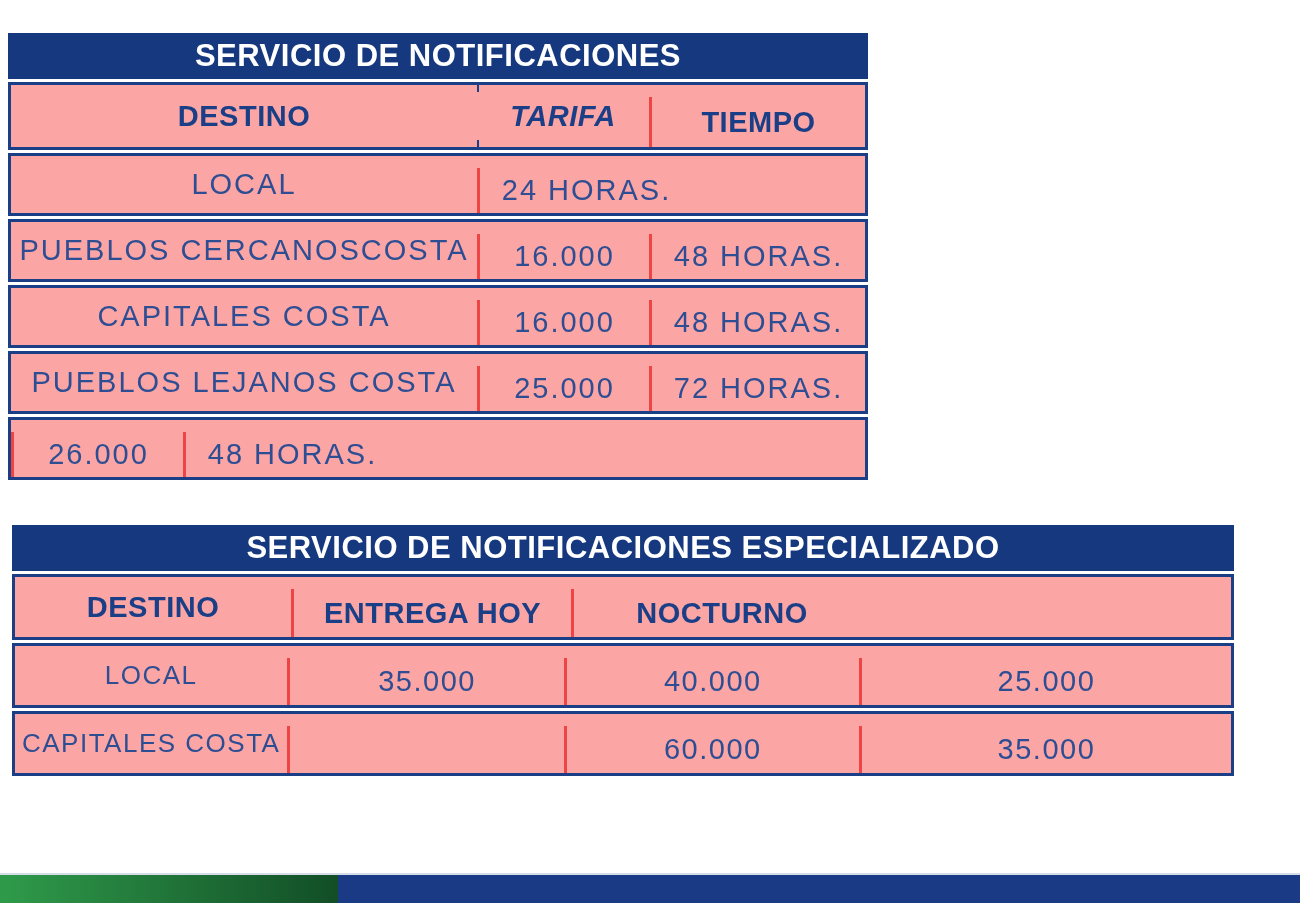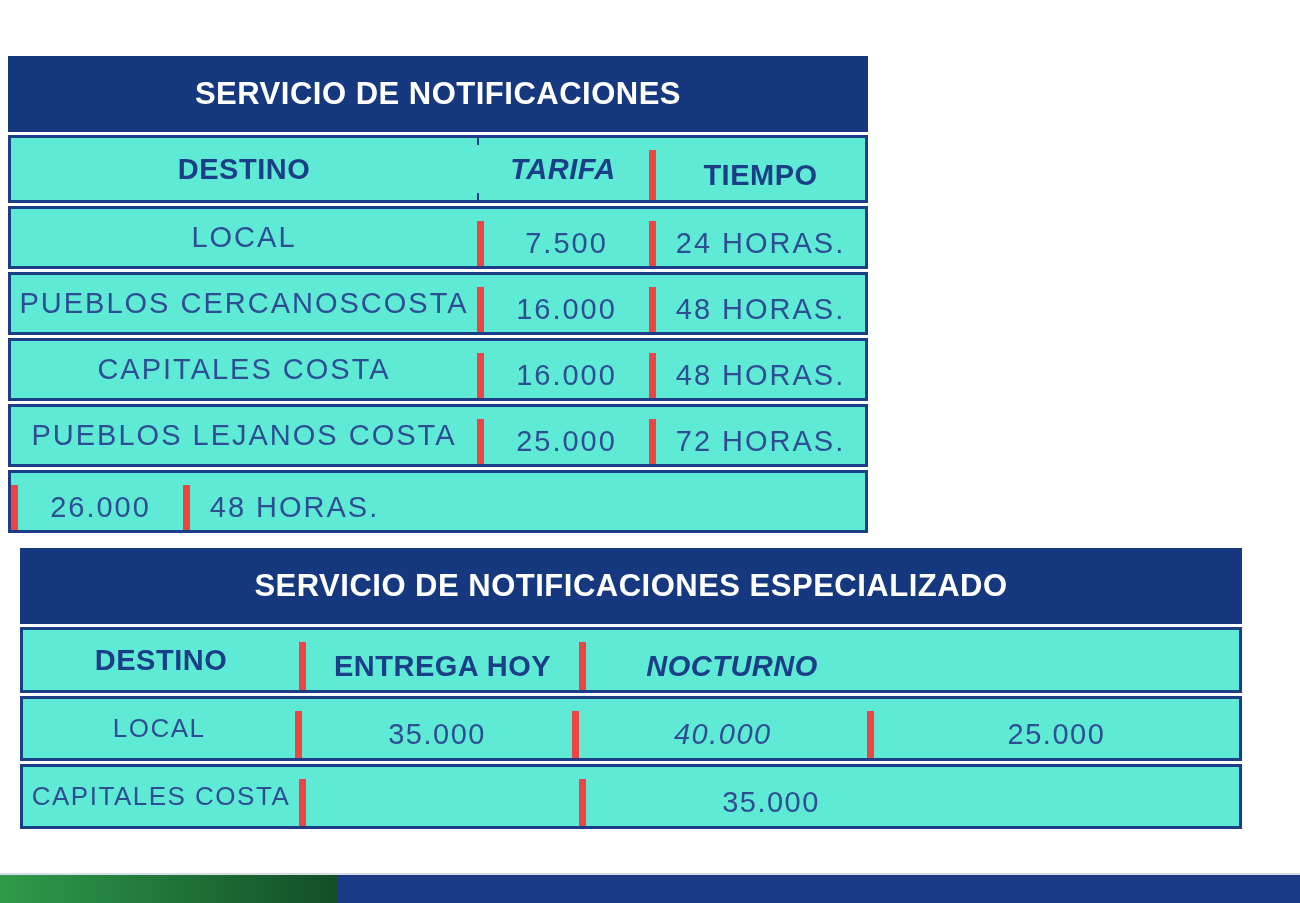--- a/index.html
+++ b/index.html
@@ -7,66 +7,65 @@
     position: relative;
     width: 1300px;
     height: 903px;
     background: #ffffff;
     overflow: hidden;
     font-family: "Liberation Sans", sans-serif;
   }
 
   .price-table { position: absolute; }
   .t1 { left: 8px; top: 33px; width: 860px; }
-  .t2 { left: 20px; top: 525px; width: 1222px; }
+  .t2 { left: 12px; top: 525px; width: 1222px; }
 
   .band {
     background: #15387E;
     color: #ffffff;
     display: flex;
     align-items: center;
     justify-content: center;
     font-weight: bold;
     font-size: 31px;
     letter-spacing: 0.5px;
-    height: 76px;
-    margin-top: 23px;
+    height: 46px;
   }
 
   .trow {
     display: flex;
     border: 3px solid #1B3F87;
     box-sizing: border-box;
-    background: #5eead4;
+    background: #fca5a5;
     margin-top: 3px;
   }
   .t1 .trow.header { height: 68px; }
   .t1 .trow.body   { height: 63px; }
   .t2 .trow.header { height: 66px; }
   .t2 .trow.body   { height: 65px; }
 
   .cell {
     display: flex;
     align-items: center;
     justify-content: center;
     box-sizing: border-box;
     overflow: hidden;
     white-space: nowrap;
   }
-  .cell.divided { border-left: 7px solid #ef4444; margin-top: 12px; }
+  .cell.divided { border-left: 3px solid #ef4444; margin-top: 12px; }
 
   
   .t1 .c1 { width: 466px; }
   .t1 .c2 { width: 172px; }
   .t1 .c3 { width: 216px; }
 
   
   .t2 .c1 { width: 276px; }
   .t2 .c2 { width: 280px; }
-  .t2 .c3 { width: 299px; font-style: italic; }
+  .t2 .c3 { width: 299px; }
   .t2 .c4 { width: 377px; }
 
   
   .t1 .trow.header .c2 { position: relative; font-style: italic; }
   .t1 .trow.header .c2::before,
   .t1 .trow.header .c2::after {
     content: "";
     position: absolute;
     left: -1px;
     width: 3px;
@@ -119,23 +118,20 @@
         <span class="hd">TARIFA</span>
       </div>
       <div class="cell c3 divided">
         <span class="hd">TIEMPO</span>
       </div>
     </div>
     <div class="trow body">
       <div class="cell c1">
         <span class="bd">LOCAL</span>
       </div>
-      <div class="cell c2 divided">
-        <span class="bd">7.500</span>
-      </div>
       <div class="cell c3 divided">
         <span class="bd">24 HORAS.</span>
       </div>
     </div>
     <div class="trow body">
       <div class="cell c1">
         <span class="bd">PUEBLOS CERCANOSCOSTA</span>
       </div>
       <div class="cell c2 divided">
         <span class="bd">16.000</span>
@@ -204,20 +200,23 @@
       <div class="cell c4 divided">
         <span class="bd">25.000</span>
       </div>
     </div>
     <div class="trow body">
       <div class="cell c1">
         <span class="bd">CAPITALES COSTA</span>
       </div>
       <div class="cell c2 divided">
         <span class="bd"></span>
+      </div>
+      <div class="cell c3 divided">
+        <span class="bd">60.000</span>
       </div>
       <div class="cell c4 divided">
         <span class="bd">35.000</span>
       </div>
     </div>
   </div>
 
   <div class="footer-hairline"></div>
   <div class="footer-bar">
     <div class="footer-green"></div>

